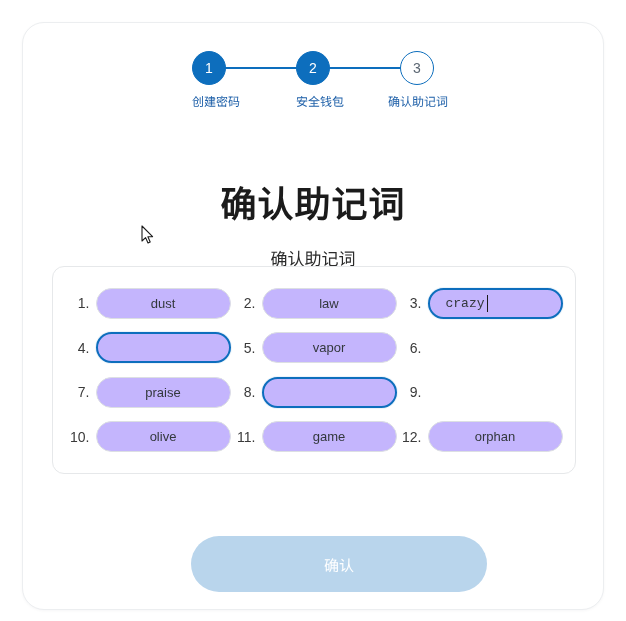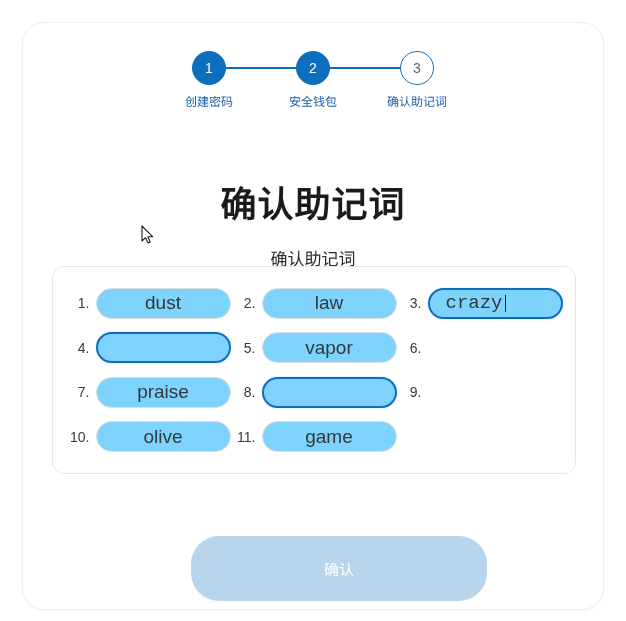--- a/index.html
+++ b/index.html
@@ -85,21 +85,21 @@
     z-index: 1;
   }
   .connector.c1 { left: 52px;  width: 104px; }
   .connector.c2 { left: 156px; width: 104px; }
 
   .step-label {
     margin-top: 7px;
     font-size: 12px;
     line-height: 16px;
     color: #1d5fa8;
-    text-align: center;
+    text-align: right;
     width: 62px;
     word-break: break-all;
   }
 
   
   .title {
     position: absolute;
     left: 0;
     right: 0;
     top: 152px;
@@ -150,25 +150,25 @@
     text-align: right;
     flex: 0 0 24px;
     user-select: none;
   }
   .word-pill {
     flex: 1 1 auto;
     height: 31px;
     border-radius: 16px;
     box-sizing: border-box;
     border: 1px solid #dcdfe3;
-    background: #7dd3fc;
-    display: flex;
-    align-items: center;
-    justify-content: center;
-    font-size: 19px;
+    background: #c4b5fd;
+    display: flex;
+    align-items: center;
+    justify-content: center;
+    font-size: 13px;
     color: #33383d;
     position: relative;
   }
   .word-pill.focused {
     border: 2px solid #0d6ebd;
     box-shadow: 0 0 0 1px rgba(13,110,189,0.08);
   }
   .word-pill.focused.typing {
     justify-content: flex-start;
     padding-left: 16px;
@@ -182,21 +182,21 @@
     margin-left: 2px;
     vertical-align: middle;
   }
 
   
   .confirm-btn {
     position: absolute;
     left: 168px;
     top: 513px;
     width: 296px;
-    height: 65px;
+    height: 56px;
     border-radius: 28px;
     border: none;
     background: #b9d5ec;
     color: #ffffff;
     font-size: 15px;
     font-family: inherit;
     display: flex;
     align-items: center;
     justify-content: center;
     cursor: default;
@@ -299,20 +299,24 @@
     <div class="word-cell">
       <span class="word-index">10.</span>
       <div class="word-pill">olive</div>
     </div>
 
     <div class="word-cell">
       <span class="word-index">11.</span>
       <div class="word-pill">game</div>
     </div>
 
+    <div class="word-cell">
+      <span class="word-index">12.</span>
+      <div class="word-pill">orphan</div>
+    </div>
 
   </div>
 
   <button class="confirm-btn">确认</button>
 
 </div>
 
 <div class="cursor">
   <svg width="14" height="20" viewBox="0 0 14 20" xmlns="http://www.w3.org/2000/svg">
     <path d="M1 1 L1 16 L4.6 12.6 L7 18 L9.2 17 L6.9 11.8 L11.6 11.6 Z" fill="#ffffff" stroke="#1b1b1b" stroke-width="1.1" stroke-linejoin="round"></path>

